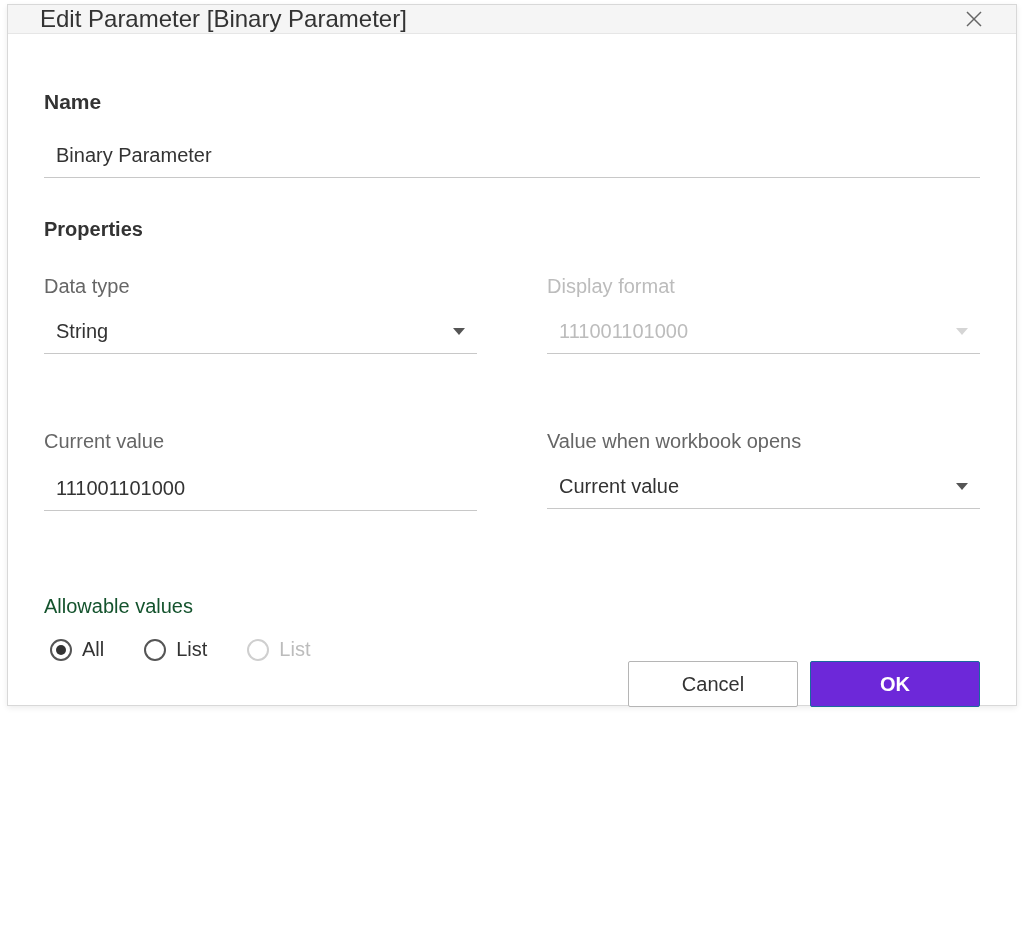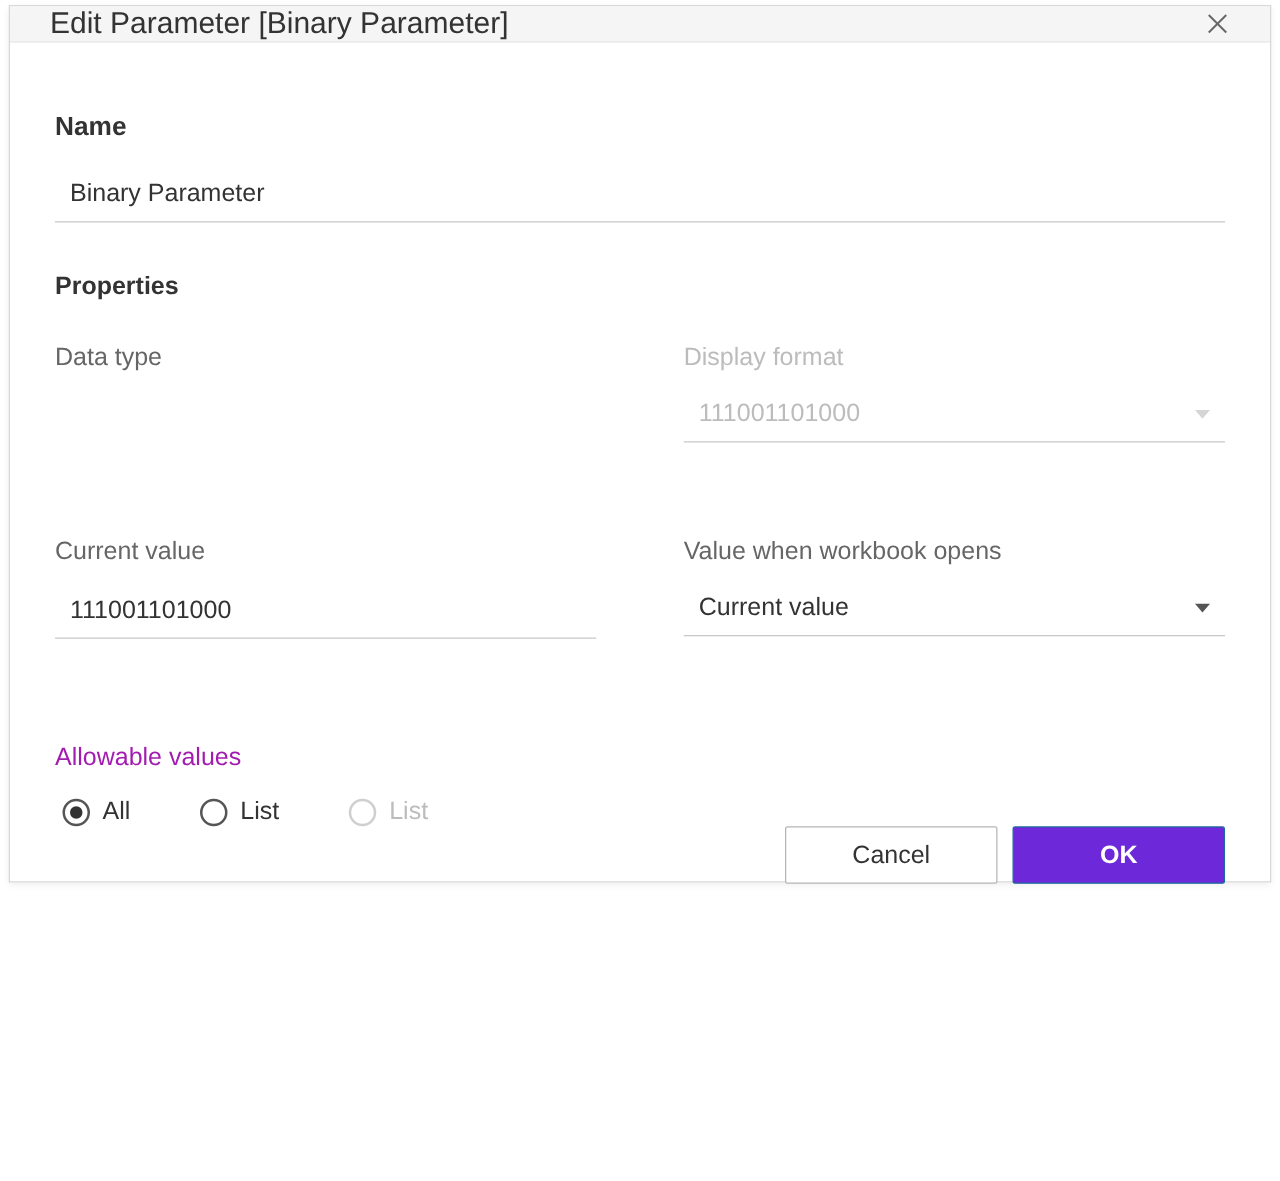--- a/index.html
+++ b/index.html
@@ -104,27 +104,27 @@
     width: 0; height: 0;
     border-left: 6px solid transparent;
     border-right: 6px solid transparent;
     border-top: 7px solid #555;
   }
   .chevron.disabled { border-top-color: #d5d5d5; }
   .row2 { margin-top: 76px; }
   .allow-section { margin-top: 84px; }
   .allow-label {
     font-size: 20px;
-    color: #a21caf;
+    color: #14532d;
     margin-bottom: 20px;
   }
   .radio-row {
     display: flex;
     align-items: center;
-    gap: 56px;
+    gap: 40px;
     padding-left: 6px;
   }
   .radio-item {
     display: flex;
     align-items: center;
     gap: 10px;
     cursor: pointer;
   }
   .radio-item.disabled { cursor: default; }
   .radio-circle {
@@ -192,20 +192,24 @@
   <div class="body">
 
     <div class="section-heading">Name</div>
     <input class="text-input" type="text" value="Binary Parameter" style="">
 
     <div class="properties-heading">Properties</div>
 
     <div class="row">
       <div class="col">
         <div class="field-label">Data type</div>
+        <div class="select-field">
+          <span class="select-value">String</span>
+          <span class="chevron"></span>
+        </div>
       </div>
       <div class="col">
         <div class="field-label disabled">Display format</div>
         <div class="select-field disabled">
           <span class="select-value disabled">111001101000</span>
           <span class="chevron disabled"></span>
         </div>
       </div>
     </div>
 

